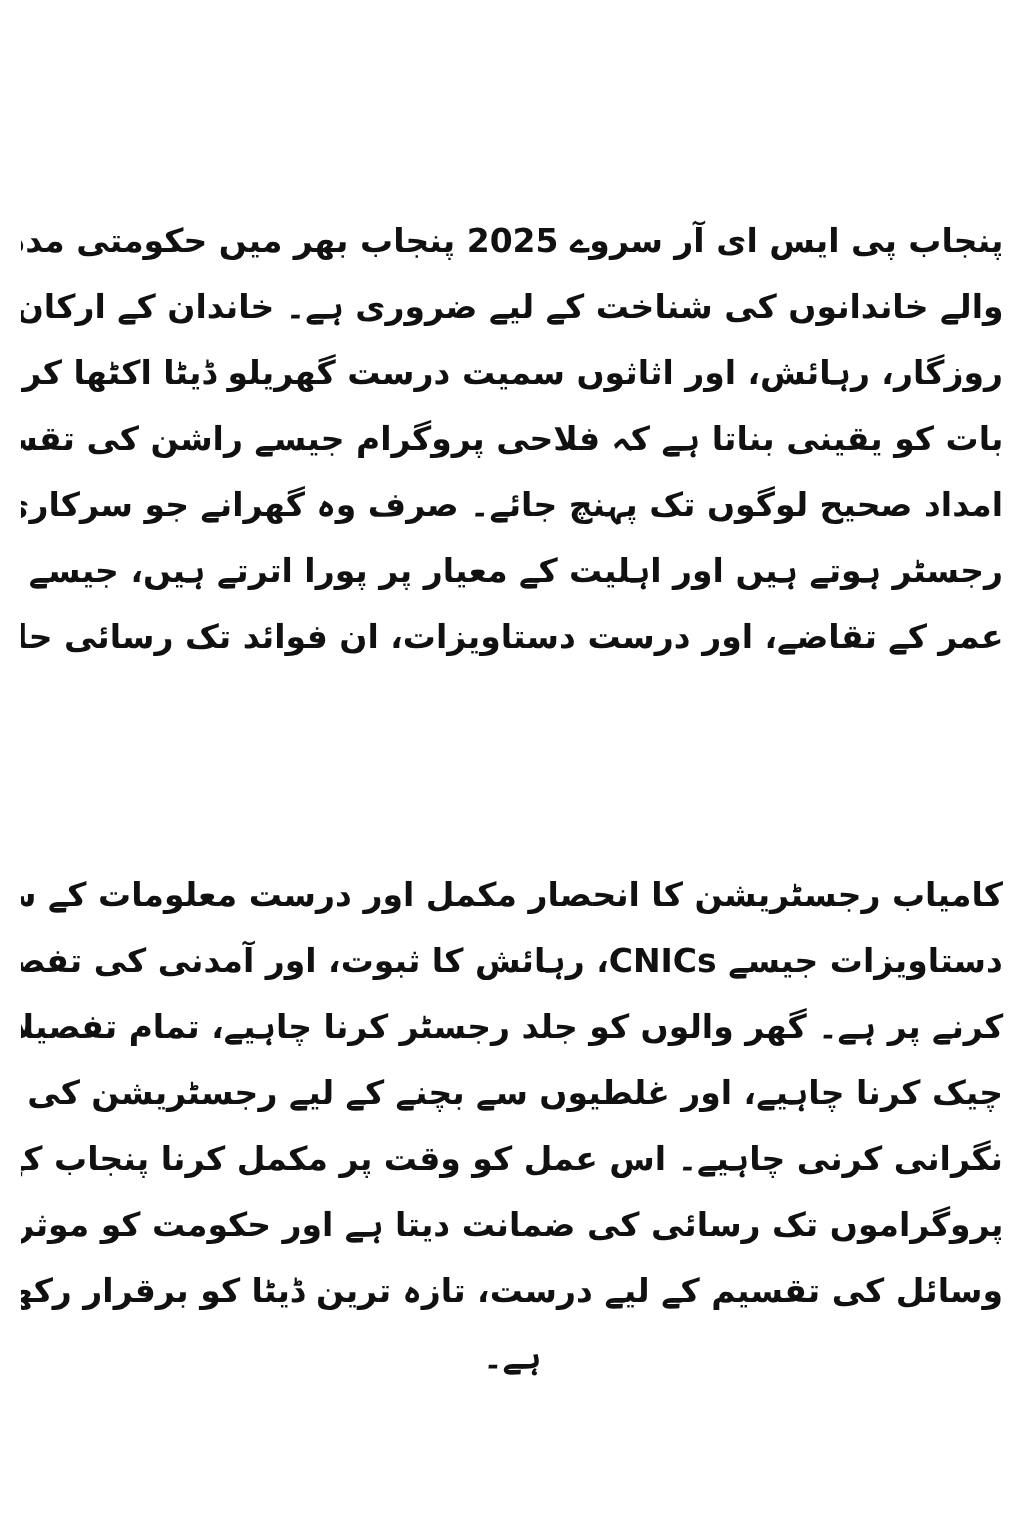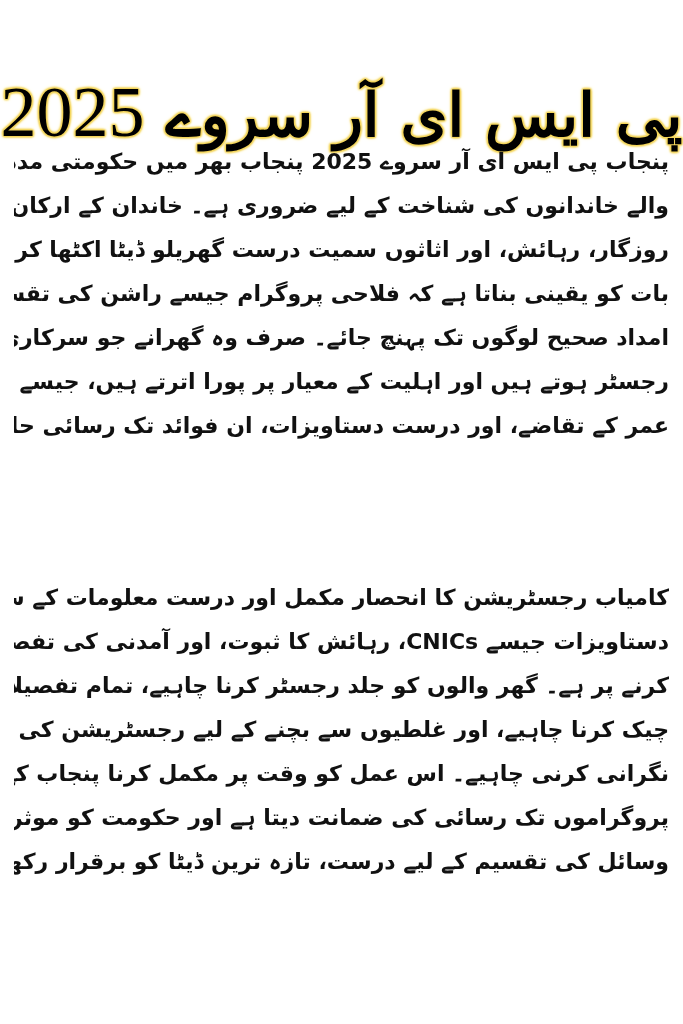--- a/index.html
+++ b/index.html
@@ -76,38 +76,35 @@
       text-align-last: right;
     }
     #para1 { top: 140px; }
     #para2 { top: 576px; }
   </style>
 </head>
 <body>
 
 <div class="page">
 
-  <h1 class="title">
-    <span>پی ایس ای آر سروے</span>
-    <span class="year">2025</span>
-  </h1>
 
   <div class="paragraph" id="para1">
     <span class="line">پنجاب پی ایس ای آر سروے 2025 پنجاب بھر میں حکومتی مدد کی ضرورت</span>
     <span class="line">والے خاندانوں کی شناخت کے لیے ضروری ہے۔ خاندان کے ارکان، آمدنی،</span>
     <span class="line">روزگار، رہائش، اور اثاثوں سمیت درست گھریلو ڈیٹا اکٹھا کر کے، سروے اس</span>
     <span class="line">بات کو یقینی بناتا ہے کہ فلاحی پروگرام جیسے راشن کی تقسیم، سبسڈی، اور سماجی</span>
     <span class="line">امداد صحیح لوگوں تک پہنچ جائے۔ صرف وہ گھرانے جو سرکاری عمل کے ذریعے</span>
     <span class="line">رجسٹر ہوتے ہیں اور اہلیت کے معیار پر پورا اترتے ہیں، جیسے کہ مستقل رہائش،</span>
     <span class="line right">عمر کے تقاضے، اور درست دستاویزات، ان فوائد تک رسائی حاصل کر سکتے ہیں۔</span>
   </div>
 
   <div class="paragraph" id="para2">
     <span class="line center">کامیاب رجسٹریشن کا انحصار مکمل اور درست معلومات کے ساتھ مطلوبہ</span>
     <span class="line">دستاویزات جیسے CNICs، رہائش کا ثبوت، اور آمدنی کی تفصیلات فراہم</span>
     <span class="line">کرنے پر ہے۔ گھر والوں کو جلد رجسٹر کرنا چاہیے، تمام تفصیلات کو دوبارہ</span>
     <span class="line">چیک کرنا چاہیے، اور غلطیوں سے بچنے کے لیے رجسٹریشن کی صورتحال کی</span>
     <span class="line center">نگرانی کرنی چاہیے۔ اس عمل کو وقت پر مکمل کرنا پنجاب کے فلاحی</span>
     <span class="line">پروگراموں تک رسائی کی ضمانت دیتا ہے اور حکومت کو موثر منصوبہ بندی اور</span>
     <span class="line">وسائل کی تقسیم کے لیے درست، تازہ ترین ڈیٹا کو برقرار رکھنے میں مدد کرتا</span>
+    <span class="line center">ہے۔</span>
   </div>
 
 </div>
 
 </body></html>

